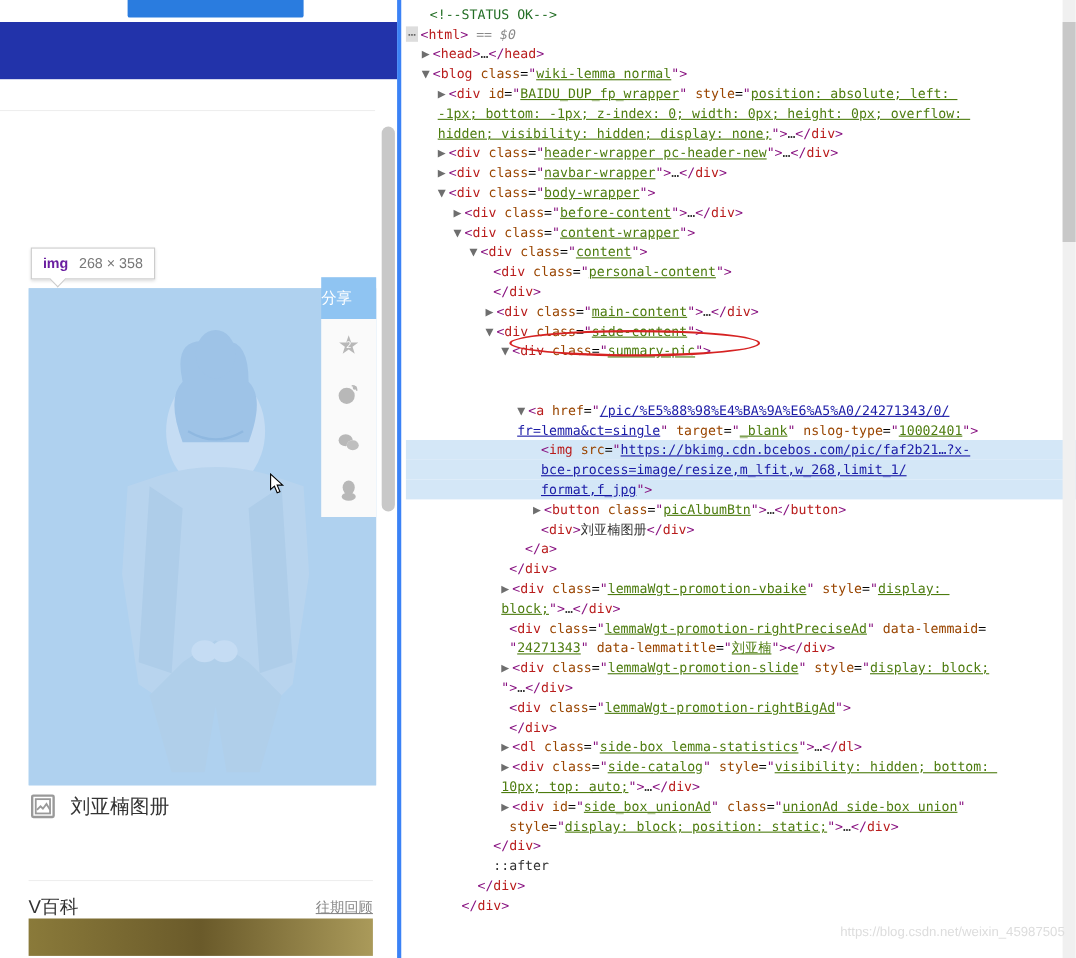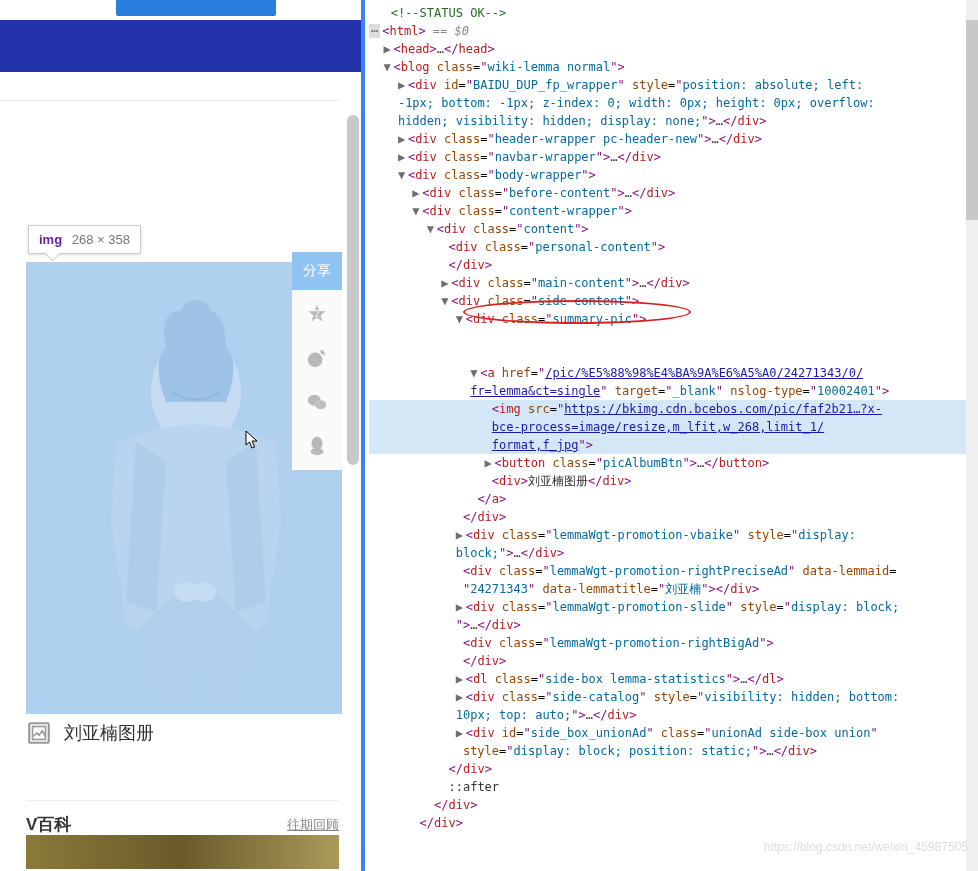--- a/index.html
+++ b/index.html
@@ -1,47 +1,47 @@
 <!DOCTYPE html>
 <html><head>
 <meta charset="utf-8">
 <style>
 * { margin: 0; padding: 0; box-sizing: border-box; }
 body { font-family: Consolas, Monaco, monospace; font-size: 12px; background: #fff; display: flex; width: 978px; height: 871px; overflow: hidden; }
 .left-panel { width: 365px; background: #fff; position: relative; overflow: hidden; border-right: 4px solid #3b82f6; }
 .top-blue-bar { width: 160px; height: 18px; background: #2a7cdf; position: absolute; top: -2px; left: 116px; border-radius: 2px; }
 .blue-header { position: absolute; top: 20px; left: 0; right: 0; height: 52px; background: #2233aa; }
 .gray-divider { position: absolute; top: 100px; left: 0; right: 20px; height: 1px; background: #eee; }
-.share-btn { position: absolute; top: 252px; left: 292px; width: 50px; height: 38px; background: #8fc4f2; color: #fff; display: flex; align-items: center; justify-content: center; font-size: 14px; font-family: "Microsoft YaHei", sans-serif; }
+.share-btn { position: absolute; top: 252px; left: 292px; width: 50px; height: 38px; background: #8fc4f2; color: #fff; display: flex; align-items: center; justify-content: flex-start; font-size: 14px; font-family: "Microsoft YaHei", sans-serif; }
 .share-icons { position: absolute; top: 290px; left: 292px; width: 50px; background: #fafafa; display: flex; flex-direction: column; align-items: center; gap: 20px; padding: 12px 0; }
 .share-icons .ico { width: 24px; height: 24px; color: #b8b8b8; display: flex; align-items: center; justify-content: center; font-size: 20px; }
 .tooltip { position: absolute; top: 225px; left: 28px; background: #fff; border: 1px solid #ccc; padding: 6px 10px; font-family: Arial, sans-serif; font-size: 13px; color: #333; box-shadow: 0 1px 3px rgba(0,0,0,0.15); z-index: 10; }
 .tooltip .tag { color: #6a1ea0; font-weight: bold; }
 .tooltip .dim { color: #777; margin-left: 6px; }
 .tooltip::after { content: ''; position: absolute; bottom: -6px; left: 18px; width: 10px; height: 10px; background: #fff; border-right: 1px solid #ccc; border-bottom: 1px solid #ccc; transform: rotate(45deg); }
 .highlight-img { position: absolute; top: 262px; left: 26px; width: 316px; height: 452px; background: #afd1ef; }
 .person-svg { position: absolute; top: 262px; left: 26px; width: 316px; height: 452px; }
 .cursor { position: absolute; top: 430px; left: 245px; z-index: 20; }
 .album-row { position: absolute; top: 720px; left: 26px; display: flex; align-items: center; gap: 12px; font-family: "Microsoft YaHei", sans-serif; }
 .album-icon { width: 26px; height: 26px; color: #999; }
 .album-text { font-size: 18px; color: #333; }
 .vwiki-row { position: absolute; top: 800px; left: 26px; right: 22px; display: flex; align-items: center; justify-content: space-between; font-family: "Microsoft YaHei", sans-serif; border-top: 1px solid #eee; padding-top: 12px; }
-.vwiki-title { font-size: 17px; font-weight: bold; color: #333; }
+.vwiki-title { font-size: 17px; font-weight: normal; color: #333; }
 .vwiki-more { font-size: 13px; color: #888; text-decoration: underline; }
 .bottom-img { position: absolute; top: 835px; left: 26px; right: 22px; height: 34px; background: linear-gradient(90deg, #8a7a3a, #6a5a2a, #aa9a5a); }
 .scrollbar-v { position: absolute; top: 115px; right: 2px; width: 12px; height: 350px; background: #c8c8c8; border-radius: 6px; }
 
 .right-panel { flex: 1; background: #fff; font-family: Consolas, Monaco, monospace; font-size: 12px; line-height: 18px; overflow: hidden; position: relative; }
 .dom-tree { padding: 4px 0 4px 4px; }
 .ln { white-space: pre; }
 .arrow { color: #6e6e6e; display: inline-block; width: 10px; cursor: pointer; }
 .tag-brack { color: #881280; }
 .tag-name { color: #b91c1c; }
 .attr-name { color: #994500; }
-.attr-val { color: #0369a1; }
+.attr-val { color: #4d7c0f; text-decoration: underline; }
 .attr-link { color: #1a1aa6; text-decoration: underline; cursor: pointer; }
 .txt { color: #333; }
 .comment { color: #236e25; }
 .eq-dollar { color: #888; font-style: italic; }
 .dots { background: #ddd; padding: 0 2px; color: #666; margin-right: 2px; }
 .selected-line { background: #d4e7f7; }
 .red-circle { position: absolute; border: 2px solid #d62222; border-radius: 50%/50%; width: 228px; height: 24px; pointer-events: none; }
 .watermark { position: absolute; bottom: 15px; right: 10px; color: #ddd; font-size: 12px; font-family: Arial; }
 .right-scroll { position: absolute; top: 0; right: 0; width: 12px; height: 100%; background: #f0f0f0; }
 .right-scroll-thumb { width: 12px; background: #c8c8c8; height: 200px; margin-top: 20px; }

